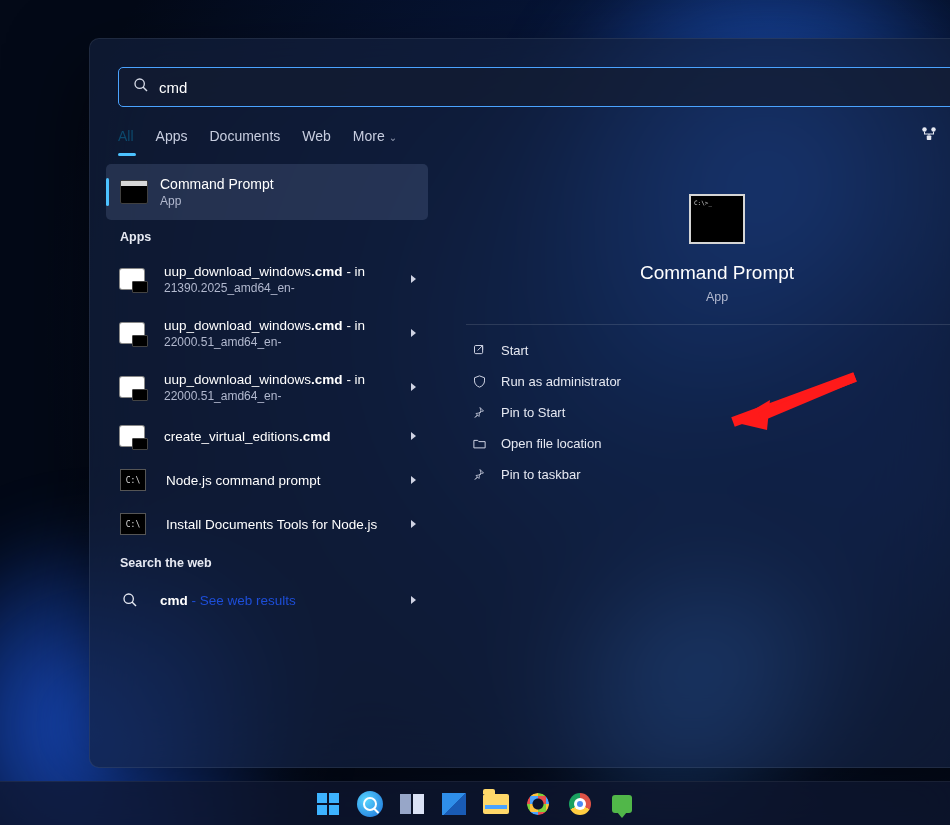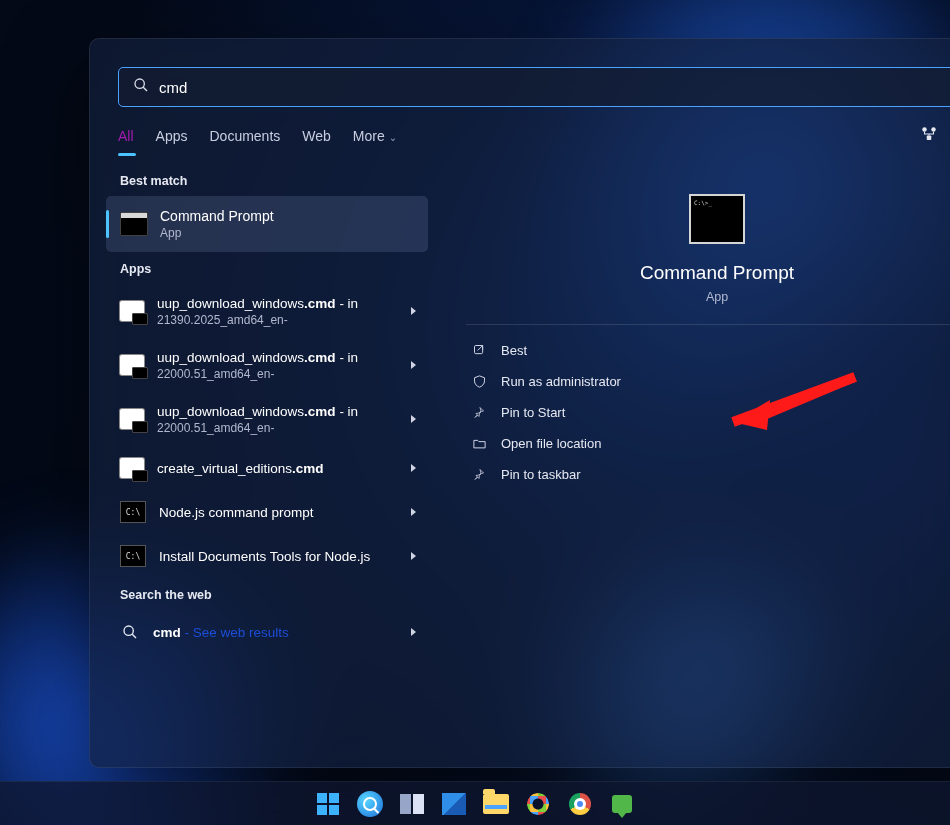--- a/index.html
+++ b/index.html
@@ -45,21 +45,21 @@
     color:#fff; font-size:15px; caret-color:#fff;
   }
   .search-box input::placeholder{color:#9aa3bb;}
   .filter-row {
     margin: 18px 28px 0 28px;
     display:flex; align-items:center; gap:22px;
     font-size:14px; color:#c8cee0;
     border-bottom:0;
   }
   .filter-tab { padding-bottom:10px; cursor:pointer; position:relative;}
-  .filter-tab.active { color:#a21caf;}
+  .filter-tab.active { color:#0c4a6e;}
   .filter-tab.active::after{
     content:""; position:absolute; left:0; right:0; bottom:-2px;
     height:3px; background:#4cc2ff; border-radius:2px; width:18px;
   }
   .filter-tab .chev { font-size:10px; margin-left:4px; opacity:0.7;}
   .flex-spacer{flex:1;}
   .top-icons{display:flex;gap:20px;align-items:center;padding-bottom:10px;}
   .top-icons svg{width:18px;height:18px;fill:#e6e9f2;}
 
   .panel-body {
@@ -76,21 +76,21 @@
   }
   .best-match::before{
     content:""; position:absolute; left:0; top:14px; bottom:14px; width:3px;
     background:#4cc2ff; border-radius:2px;
   }
   .app-icon{ width:28px;height:24px;background:#000;border:1px solid #404040;position:relative;border-radius:2px;}
   .app-icon::before{content:"";position:absolute;top:0;left:0;right:0;height:5px;background:#d8d8d8;}
   .bm-title{font-size:14px;color:#fff;}
   .bm-sub{font-size:12px;color:#b2b9cf;}
   .result-item{
-    display:flex; align-items:center; gap:13px;
+    display:flex; align-items:center; gap:20px;
     padding:10px 14px; border-radius:5px; cursor:pointer; position:relative;
     min-height:54px;
   }
   .result-item.small{min-height:44px;}
   .result-item .chev-r{position:absolute;right:12px;top:50%;transform:translateY(-50%);
     width:0;height:0;border-left:5px solid #cfd3e3;border-top:4px solid transparent;border-bottom:4px solid transparent;}
   .ri-text{display:flex;flex-direction:column;gap:2px;flex:1;min-width:0;}
   .ri-title{font-size:13.5px;color:#fff;white-space:nowrap;overflow:hidden;text-overflow:ellipsis;}
   .ri-title .strong{font-weight:600;}
   .ri-sub{font-size:12px;color:#b2b9cf;}
@@ -183,21 +183,20 @@
             <circle cx="5" cy="12" r="1.8"></circle>
             <circle cx="12" cy="12" r="1.8"></circle>
             <circle cx="19" cy="12" r="1.8"></circle>
           </svg>
       </span>
     </div>
   </div>
 
   <div class="panel-body">
     <div class="left-col">
-      <div class="section-label">Best match</div>
       <div class="best-match">
         <div class="app-icon"></div>
         <div class="ri-text">
           <div class="bm-title">Command Prompt</div>
           <div class="bm-sub">App</div>
         </div>
       </div>
 
       <div class="section-label">Apps</div>
 
@@ -266,21 +265,21 @@
       <div class="preview-icon"></div>
       <div class="preview-title">Command Prompt</div>
       <div class="preview-sub">App</div>
       <div class="preview-sep"></div>
 
       <div class="action-item">
         <svg viewBox="0 0 24 24">
             <rect x="4" y="4" width="13" height="13" rx="2"></rect>
             <path d="M10 4h7v7M17 4l-8 8"></path>
           </svg>
-        <span>Best</span>
+        <span>Start</span>
       </div>
       <div class="action-item">
         <svg viewBox="0 0 24 24">
             <path d="M12 3l8 3v5c0 5-3.5 8.5-8 10-4.5-1.5-8-5-8-10V6l8-3z"></path>
           </svg>
         <span>Run as administrator</span>
       </div>
       <div class="action-item">
         <svg viewBox="0 0 24 24">
             <path d="M14 3l7 7-4 1-4 4-1 6-3-3-5 5 5-5-3-3 6-1 4-4z" transform="scale(0.8) translate(2 2)"></path>

